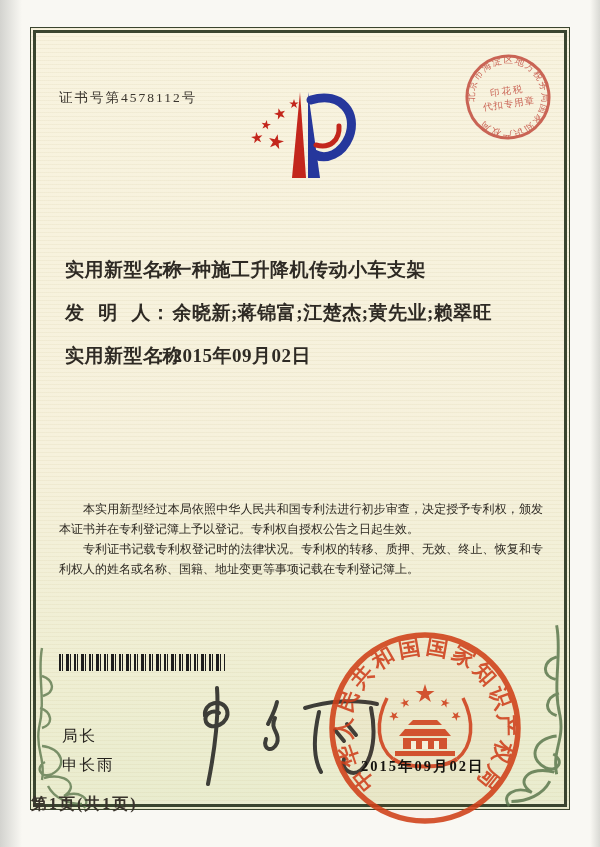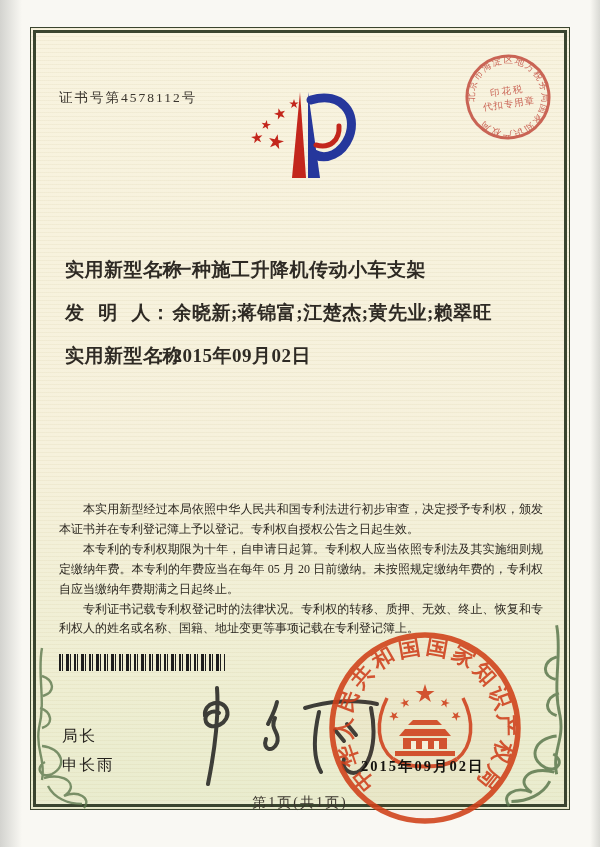--- a/index.html
+++ b/index.html
@@ -58,22 +58,22 @@
   .seal{position:absolute;left:294px;top:600px;width:200px;height:200px;}
   .seal-date{position:absolute;left:330px;top:729px;font-size:14.5px;font-weight:bold;
     letter-spacing:2px;color:#15130f;z-index:5;}
 
   .tax-stamp{position:absolute;left:427px;top:19px;width:100px;height:100px;}
 
   .flourish{position:absolute;pointer-events:none;}
   .flourish.bl{left:3px;top:618px;width:72px;height:170px;}
   .flourish.br{right:3px;top:595px;width:82px;height:192px;transform:scaleX(-1);}
 
-  .footer{position:absolute;left:0;top:766px;width:100%;text-align:center;
-    font-size:14px;letter-spacing:2px;color:#39342c;}
+  .footer{position:absolute;left:0;top:766px;width:100%;
+    font-size:16px;letter-spacing:2px;color:#39342c;font-weight:bold;}
 </style>
 </head>
 <body>
 
 <svg width="0" height="0" style="position:absolute" aria-hidden="true">
   <defs>
     <path id="star5" d="M0,-1 L0.224,-0.309 0.951,-0.309 0.363,0.118 0.588,0.809 0,0.382 -0.588,0.809 -0.363,0.118 -0.951,-0.309 -0.224,-0.309 Z"></path>
     <path id="seal-arc" d="M47.7,152.3 A74,74 0 1 1 152.3,152.3" fill="none"></path>
     <path id="stamp-circle" d="M16,50 A34,34 0 1 1 84,50 A34,34 0 1 1 16,50" fill="none"></path>
     <path id="flourish-path" fill="none" d="M8,2 C3,28 12,54 5,82 C1,104 12,112 8,134 M8,30 C20,34 22,46 9,50 M6,62 C18,66 20,78 8,82 M8,100 C28,102 34,120 18,128 C6,133 1,121 11,116 M10,132 C32,126 46,140 30,150 C44,144 58,152 50,162 M14,140 C20,152 34,158 48,158"></path>
@@ -117,21 +117,20 @@
         <div class="frow">
           <span class="flabel">发明人</span><span class="fcolon">：</span><span class="fvalue">余晓新;蒋锦富;江楚杰;黄先业;赖翠旺</span>
         </div>
         <div class="frow">
           <span class="flabel">实用新型名称</span><span class="fcolon">：</span><span class="fvalue">2015年09月02日</span>
         </div>
       </div>
 
       <div class="body-text">
         <p>本实用新型经过本局依照中华人民共和国专利法进行初步审查，决定授予专利权，颁发本证书并在专利登记簿上予以登记。专利权自授权公告之日起生效。</p>
-        <p>本专利的专利权期限为十年，自申请日起算。专利权人应当依照专利法及其实施细则规定缴纳年费。本专利的年费应当在每年 05 月 20 日前缴纳。未按照规定缴纳年费的，专利权自应当缴纳年费期满之日起终止。</p>
         <p>专利证书记载专利权登记时的法律状况。专利权的转移、质押、无效、终止、恢复和专利权人的姓名或名称、国籍、地址变更等事项记载在专利登记簿上。</p>
       </div>
 
       <div class="barcode"></div>
 
       <div class="signer">
         <div>局长</div>
         <div>申长雨</div>
       </div>
 

